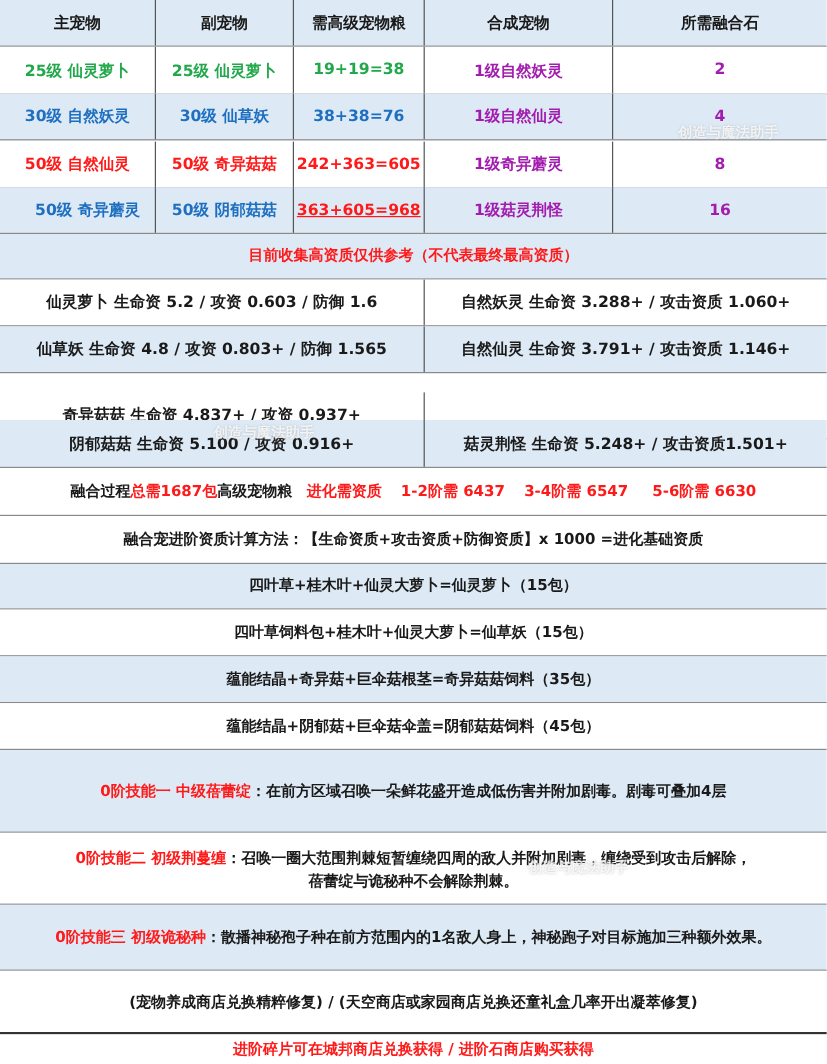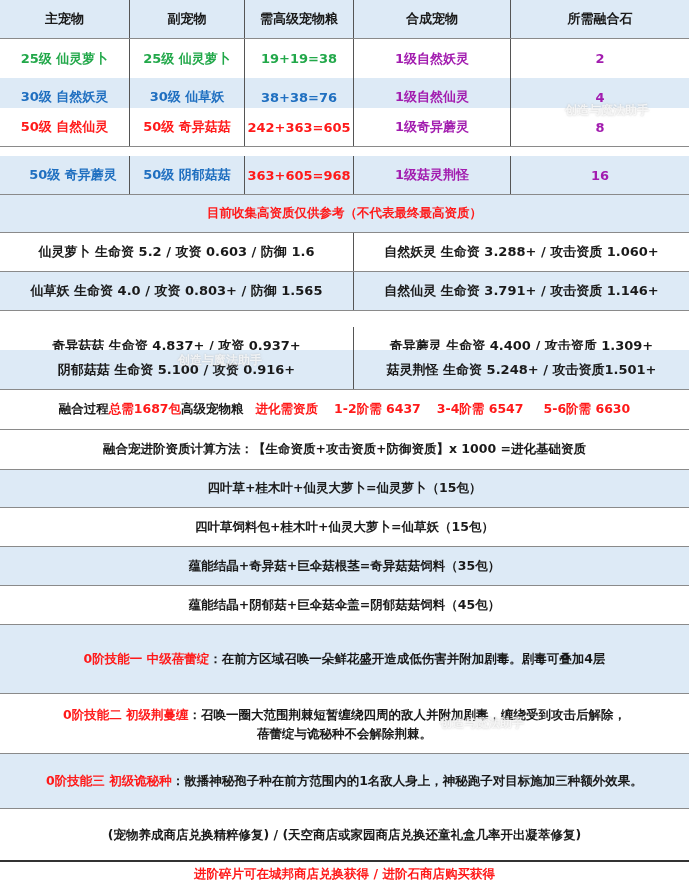--- a/index.html
+++ b/index.html
@@ -43,50 +43,49 @@
   <div class="cell vline dark" style="width:157px;">1级自然妖灵</div>
   <div class="cell dark" style="width:178px;">2</div>
 </div>
 <div class="row blue-bg" style="top:78px;height:39px;">
   <div class="cell vline blue" style="width:130px;">30级 自然妖灵</div>
   <div class="cell vline blue" style="width:115px;">30级 仙草妖</div>
   <div class="cell vline blue" style="width:109px;">38+38=76</div>
   <div class="cell vline dark" style="width:157px;text-align:right;">1级自然仙灵</div>
   <div class="cell dark" style="width:178px;">4</div>
 </div>
-<div class="row white-bg" style="top:108px;height:39px;">
+<div class="row white-bg" style="top:118px;height:39px;">
   <div class="cell vline red" style="width:130px;">50级 自然仙灵</div>
   <div class="cell vline red" style="width:115px;">50级 奇异菇菇</div>
   <div class="cell vline red" style="width:109px;">242+363=605</div>
   <div class="cell vline dark" style="width:157px;">1级奇异蘑灵</div>
   <div class="cell dark" style="width:178px;">8</div>
 </div>
 <div class="row blue-bg" style="top:156px;height:39px;">
   <div class="cell vline blue" style="width:130px;padding-left:17px;">50级 奇异蘑灵</div>
   <div class="cell vline blue" style="width:115px;">50级 阴郁菇菇</div>
-  <div class="cell vline red" style="width:109px;">363+605=968</div>
+  <div class="cell vline red" style="width:109px;text-decoration:underline;">363+605=968</div>
   <div class="cell vline dark" style="width:157px;">1级菇灵荆怪</div>
   <div class="cell dark" style="width:178px;">16</div>
 </div>
 
 <div class="row blue-bg" style="top:195px;height:38px;">
   <div class="cell full red small">目前收集高资质仅供参考（不代表最终最高资质）</div>
 </div>
 
 <div class="row white-bg" style="top:233px;height:39px;">
   <div class="cell vline half">仙灵萝卜  生命资 5.2 / 攻资 0.603 / 防御  1.6</div>
   <div class="cell half2">自然妖灵  生命资 3.288+ / 攻击资质 1.060+</div>
 </div>
 <div class="row blue-bg" style="top:272px;height:39px;">
-  <div class="cell vline half">仙草妖  生命资 4.0 / 攻资 0.803+ / 防御  1.565</div>
+  <div class="cell vline half">仙草妖  生命资 4.8 / 攻资 0.803+ / 防御  1.565</div>
   <div class="cell half2">自然仙灵  生命资 3.791+ / 攻击资质 1.146+</div>
 </div>
 <div class="row white-bg" style="top:327px;height:39px;">
   <div class="cell vline half">奇异菇菇  生命资 4.837+ / 攻资 0.937+</div>
-  <div class="cell half2">奇异蘑灵  生命资 4.400 / 攻击资质 1.309+</div>
 </div>
 <div class="row blue-bg" style="top:350px;height:40px;">
   <div class="cell vline half">阴郁菇菇  生命资 5.100 / 攻资 0.916+</div>
   <div class="cell half2">菇灵荆怪  生命资 5.248+ / 攻击资质1.501+</div>
 </div>
 
 <div class="row white-bg" style="top:390px;height:40px;">
   <div class="cell full small">
     <span>融合过程</span>
       <span class="red">总需1687包</span>

